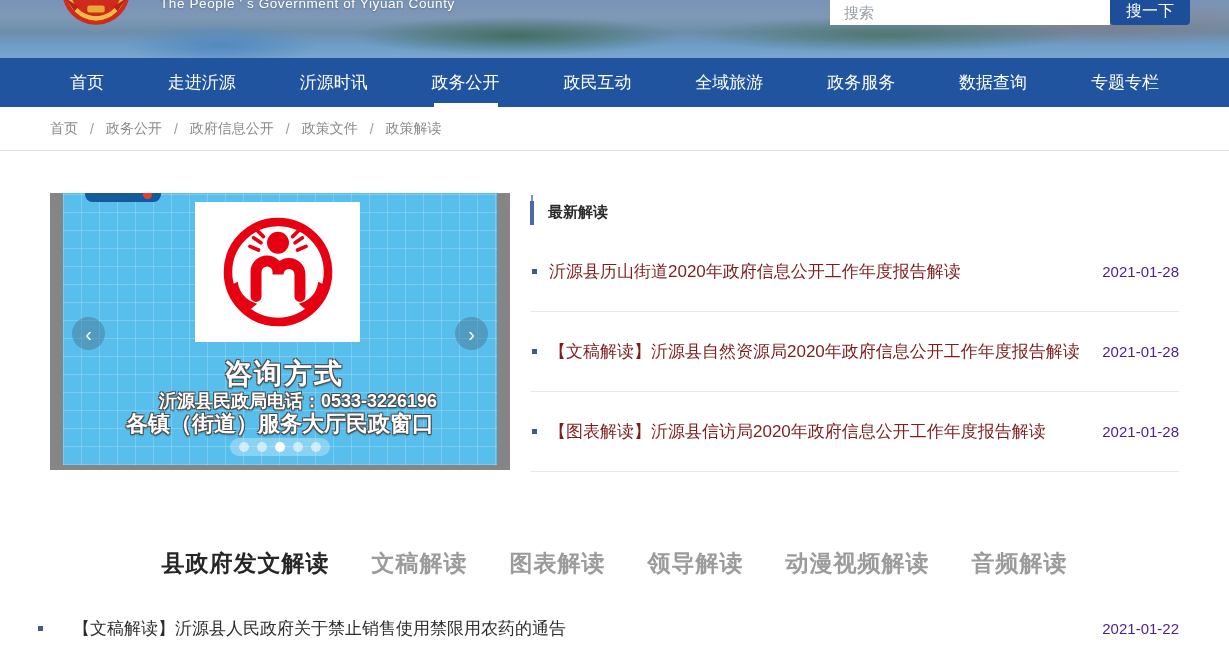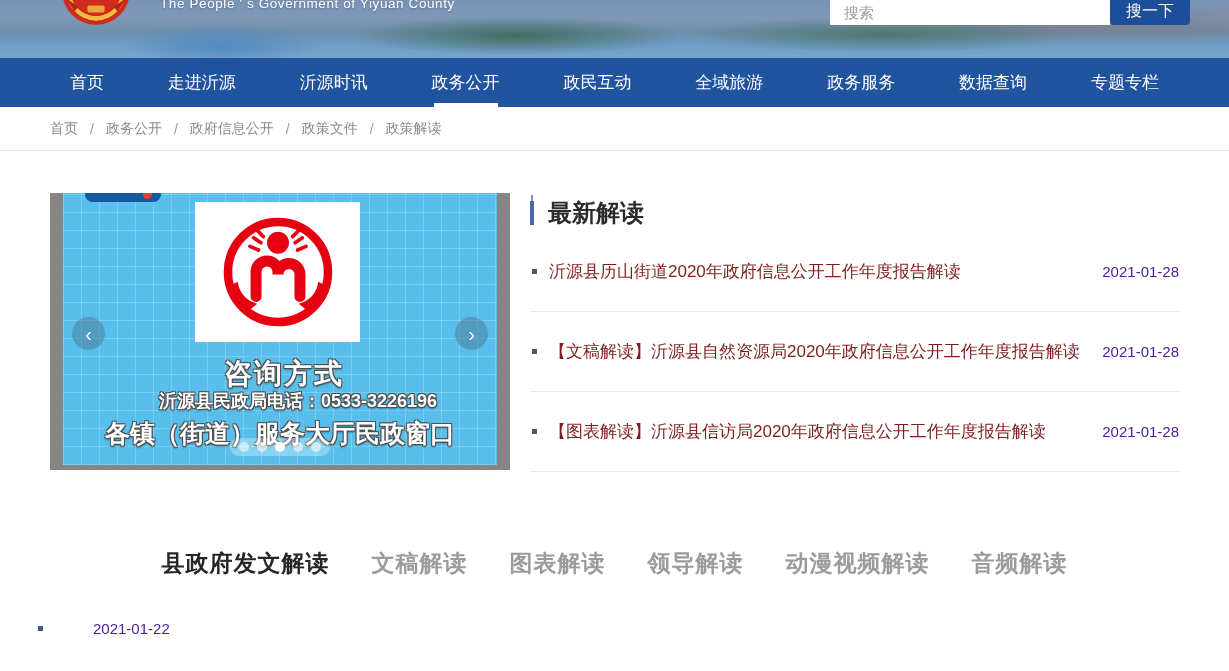--- a/index.html
+++ b/index.html
@@ -52,38 +52,38 @@
   .slide-pill { position:absolute; left:22px; top:-6px; width:76px; height:15px;
                 background:#155a9c; border-radius:8px; }
   .slide-pill .reddot { position:absolute; right:9px; top:3px; width:9px; height:9px;
                 background:#e8402e; border-radius:50%; }
   .logo-card { position:absolute; left:132px; top:9px; width:165px; height:140px;
                background:#fff; display:flex; align-items:center; justify-content:center; }
   .caption { position:absolute; left:0; right:0; text-align:center; color:#fff; font-weight:bold;
              text-shadow:-1px -1px 0 #4e4e4e,1px -1px 0 #4e4e4e,-1px 1px 0 #4e4e4e,1px 1px 0 #4e4e4e,0 2px 2px rgba(0,0,0,.35); }
   .cap-title { top:162px; font-size:28px; letter-spacing:2px;margin-left:8px; }
   .cap-line2 { top:196px; font-size:18px;margin-left:36px; }
-  .cap-line3 { top:224px; font-size:25px; }
+  .cap-line3 { top:216px; font-size:22px; }
   .car-arrow { position:absolute; top:124px; width:33px; height:33px; border:none; border-radius:50%;
                background:rgba(70,110,140,.45); color:#fff; font-size:20px; line-height:30px;
                text-align:center; cursor:pointer; padding:0; }
   .car-prev { left:22px; }
   .car-next { right:22px; }
   .dots { position:absolute; left:50%; transform:translateX(-50%); bottom:14px; height:18px;
           background:rgba(255,255,255,.30); border-radius:9px; display:flex; align-items:center;
           gap:8px; padding:0 9px; }
   .dot { width:10px; height:10px; border-radius:50%; background:rgba(255,255,255,.55); cursor:pointer; }
   .dot.active { background:#ffffff; }
 
   
   .latest { flex:1; margin-left:20px; }
   .latest-head { height:39px; display:flex; align-items:center; }
   .head-bar { width:4px; height:24px; background:#4a69a5; margin-right:14px;
               box-shadow:0 -7px 0 -1px #7d94c0; }
-  .head-title { font-size:24px; font-weight:bold; color:#2b2b2b; }
+  .head-title { font-size:15px; font-weight:bold; color:#2b2b2b; }
   .news-row { height:80px; display:flex; align-items:center; border-bottom:1px solid #e9e9e9; cursor:pointer; }
   .bullet { width:5px; height:5px; background:#44597e; margin:0 12px 0 2px; flex:none; }
   .news-title { font-size:17px; color:#7f1d1d; flex:1; white-space:nowrap; overflow:hidden; }
   .news-date { font-size:15px; color:#4c1d95; margin-left:20px; flex:none; }
 
   
   .tabs { margin-top:76px; display:flex; justify-content:center; align-items:center; gap:42px; }
   .tab { font-size:23px; font-weight:bold; color:#9b9b9b; cursor:pointer; letter-spacing:1px; }
   .tab.active { color:#262626; }
 
@@ -204,15 +204,16 @@
   <span class="tab">文稿解读</span>
   <span class="tab">图表解读</span>
   <span class="tab">领导解读</span>
   <span class="tab">动漫视频解读</span>
   <span class="tab">音频解读</span>
 </div>
 
 <div class="article-list">
   <div class="article-row">
     <span class="bullet"></span>
+    <span class="article-title">【文稿解读】沂源县人民政府关于禁止销售使用禁限用农药的通告</span>
     <span class="news-date">2021-01-22</span>
   </div>
 </div>
 
 </body></html>

